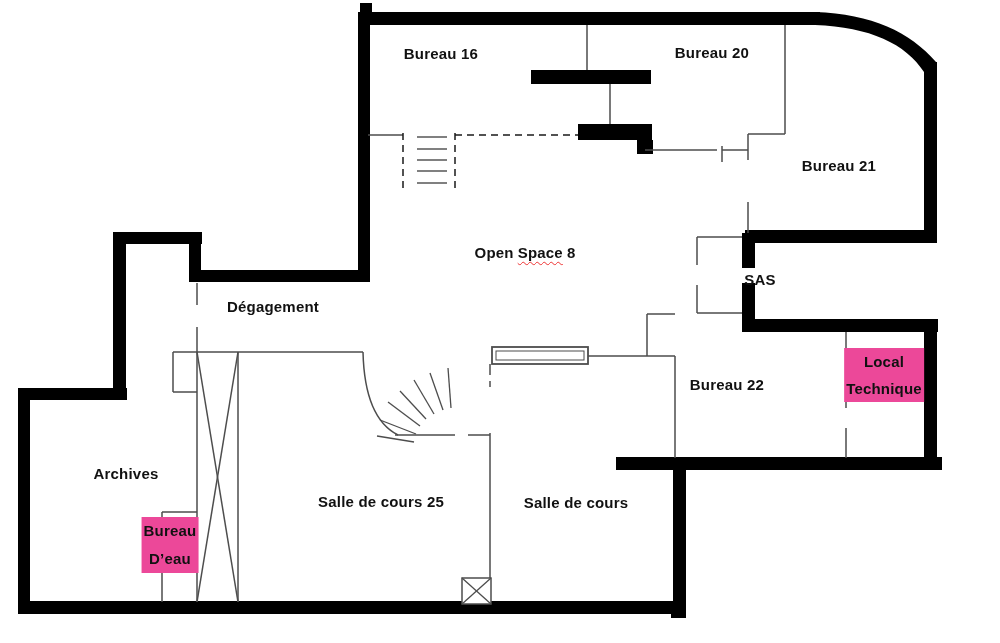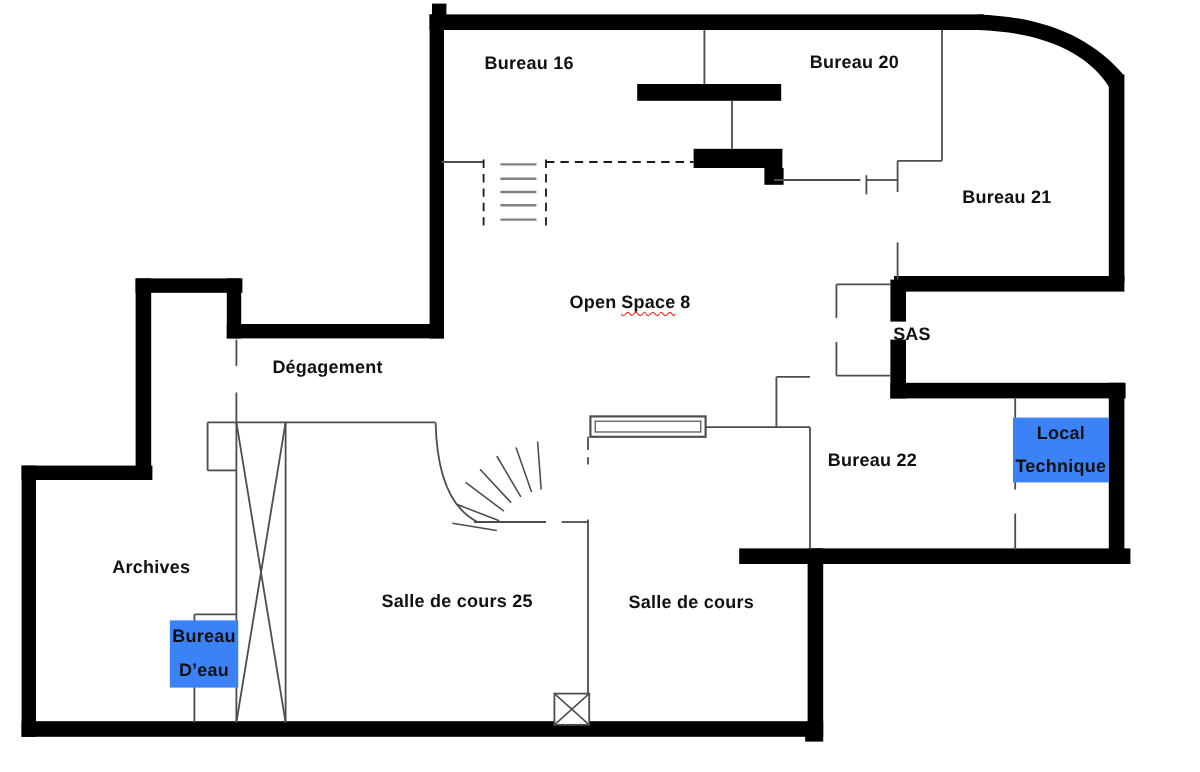--- a/index.html
+++ b/index.html
@@ -2,21 +2,21 @@
 <html><head>
 <meta charset="utf-8">
 <style>
   html,body{margin:0;padding:0;background:#fff;}
   #plan{position:relative;width:1000px;height:639px;background:#fff;overflow:hidden;
         font-family:"Liberation Sans",sans-serif;}
   #plan svg{position:absolute;left:0;top:0;}
   .lbl{position:absolute;transform:translate(-50%,-50%);
        font:bold 15px "Liberation Sans",sans-serif;color:#111;
        white-space:nowrap;letter-spacing:.2px;}
-  .lbl-2{line-height:27px;text-align:center;background:#3b82f6;padding:0 2px;}
+  .lbl-2{line-height:27px;text-align:center;background:#ec4899;padding:0 2px;}
   .misspell{text-decoration:underline;text-decoration-style:wavy;
             text-decoration-color:#e33;text-decoration-thickness:1px;
             text-underline-offset:3px;margin:0 4px;}
 </style>
 </head>
 <body>
 
 <div id="plan">
 
   <svg width="1000" height="643" viewBox="0 0 1000 643">

